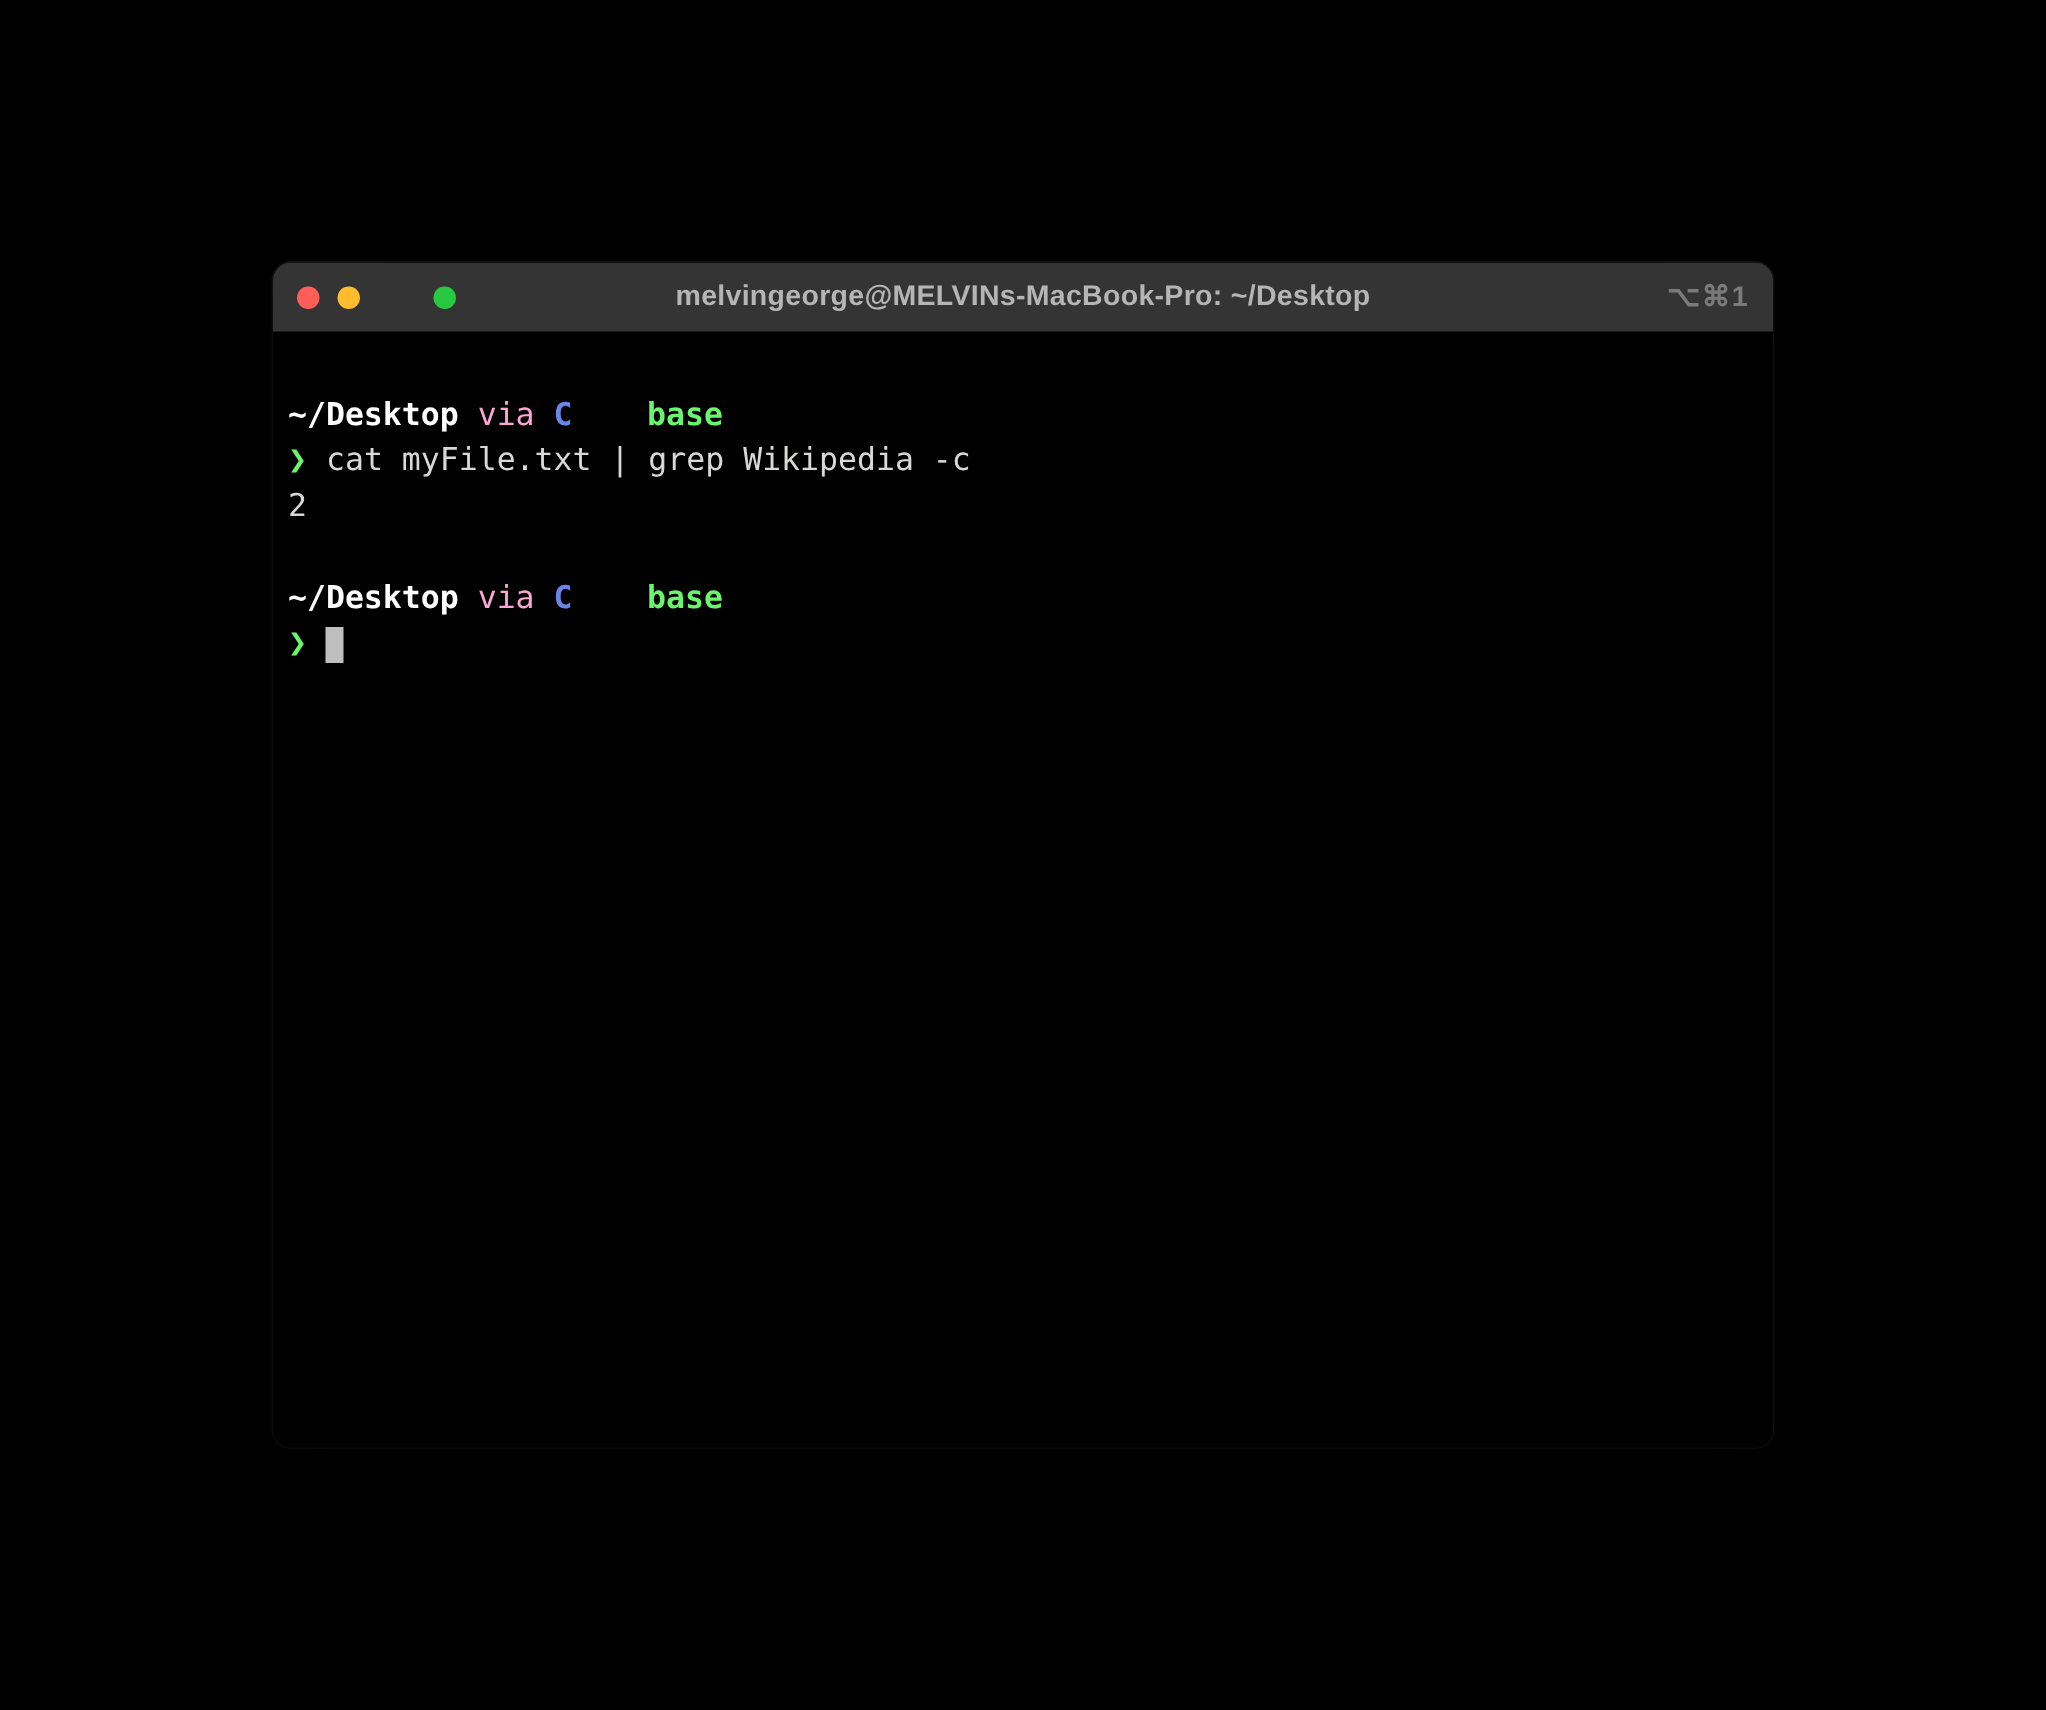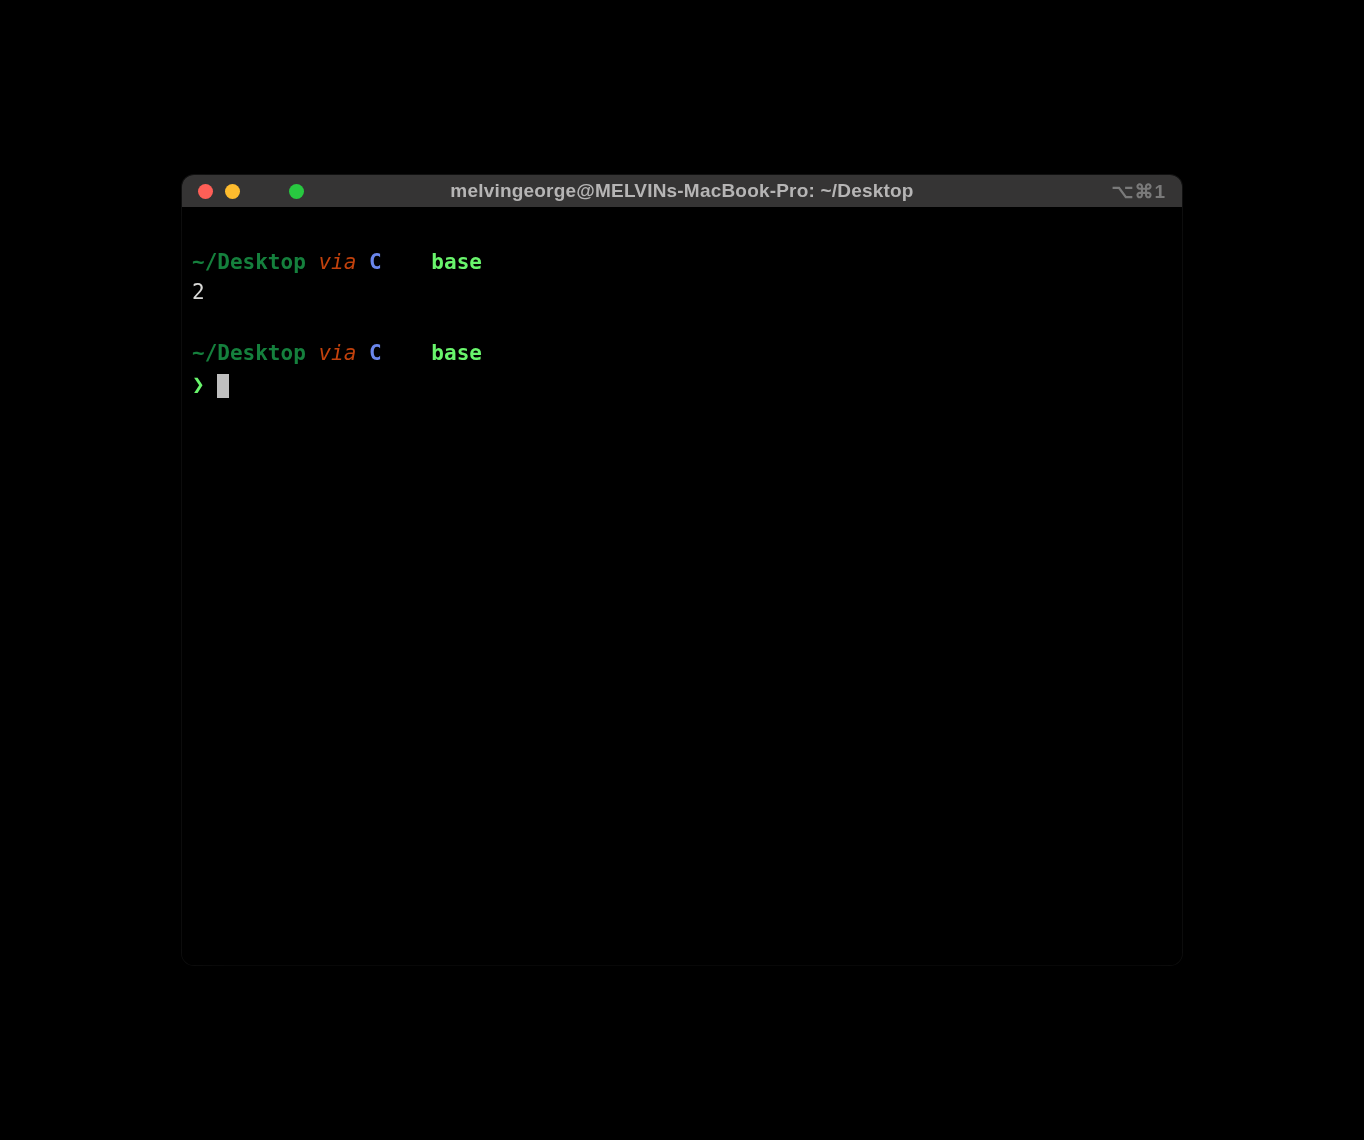--- a/index.html
+++ b/index.html
@@ -20,21 +20,21 @@
       width: 1000px;
       height: 790px;
       background: #000000;
       border-radius: 12px;
       overflow: hidden;
       box-shadow: 0 20px 60px rgba(0,0,0,0.8), 0 0 0 1px rgba(255,255,255,0.08);
       display: flex;
       flex-direction: column;
     }
     .title-bar {
-      height: 32px;
+      height: 46px;
       background: #353434;
       display: flex;
       align-items: center;
       padding: 12px 16px;
       position: relative;
     }
     .traffic-lights {
       display: flex;
       gap: 12px;
       align-items: center;
@@ -70,22 +70,22 @@
       background: #000000;
       padding: 40px 10px 10px 10px;
       font-size: 21px;
       line-height: 1.45;
       color: #d8d8d6;
       font-weight: 500;
     }
     .prompt-line {
       white-space: pre;
     }
-    .cyan { color: #15803d; font-weight: 700; }
-    .white { color: #c2410c; font-style: italic; }
+    .cyan { color: #ffffff; font-weight: 700; }
+    .white { color: #f9a8d4; }
     .blue { color: #6a86eb; font-weight: 700; }
     .green { color: #69f56c; font-weight: 700; margin-left: 37px; }
     .arrow { color: #69f56c; font-weight: 900; }
     .command { color: #d8d8d6; }
     .output { color: #d8d8d6; }
     .cursor-block {
       display: inline-block;
       width: 12px;
       height: 24px;
       background: #bfbfbf;
@@ -104,18 +104,19 @@
     <div class="traffic-lights">
       <div class="traffic-light red"></div>
       <div class="traffic-light yellow"></div>
       <div class="traffic-light green"></div>
     </div>
     <div class="title-text">melvingeorge@MELVINs-MacBook-Pro: ~/Desktop</div>
     <div class="title-right">⌥⌘1</div>
   </div>
   <div class="terminal-body">
     <div class="prompt-line"><span class="cyan">~/Desktop</span><span class="white"> </span><span class="white">via</span><span class="white"> </span><span class="blue">C</span><span class="white"> </span><span class="green">base</span></div>
+    <div class="prompt-line"><span class="arrow">❯</span><span> </span><span class="command">cat myFile.txt | grep Wikipedia -c</span></div>
     <div class="prompt-line output">2</div>
     <div class="blank-line"></div>
     <div class="prompt-line"><span class="cyan">~/Desktop</span><span class="white"> </span><span class="white">via</span><span class="white"> </span><span class="blue">C</span><span class="white"> </span><span class="green">base</span></div>
     <div class="prompt-line"><span class="arrow">❯</span><span> </span><span class="cursor-block"></span></div>
   </div>
 </div>
 
 </body></html>

